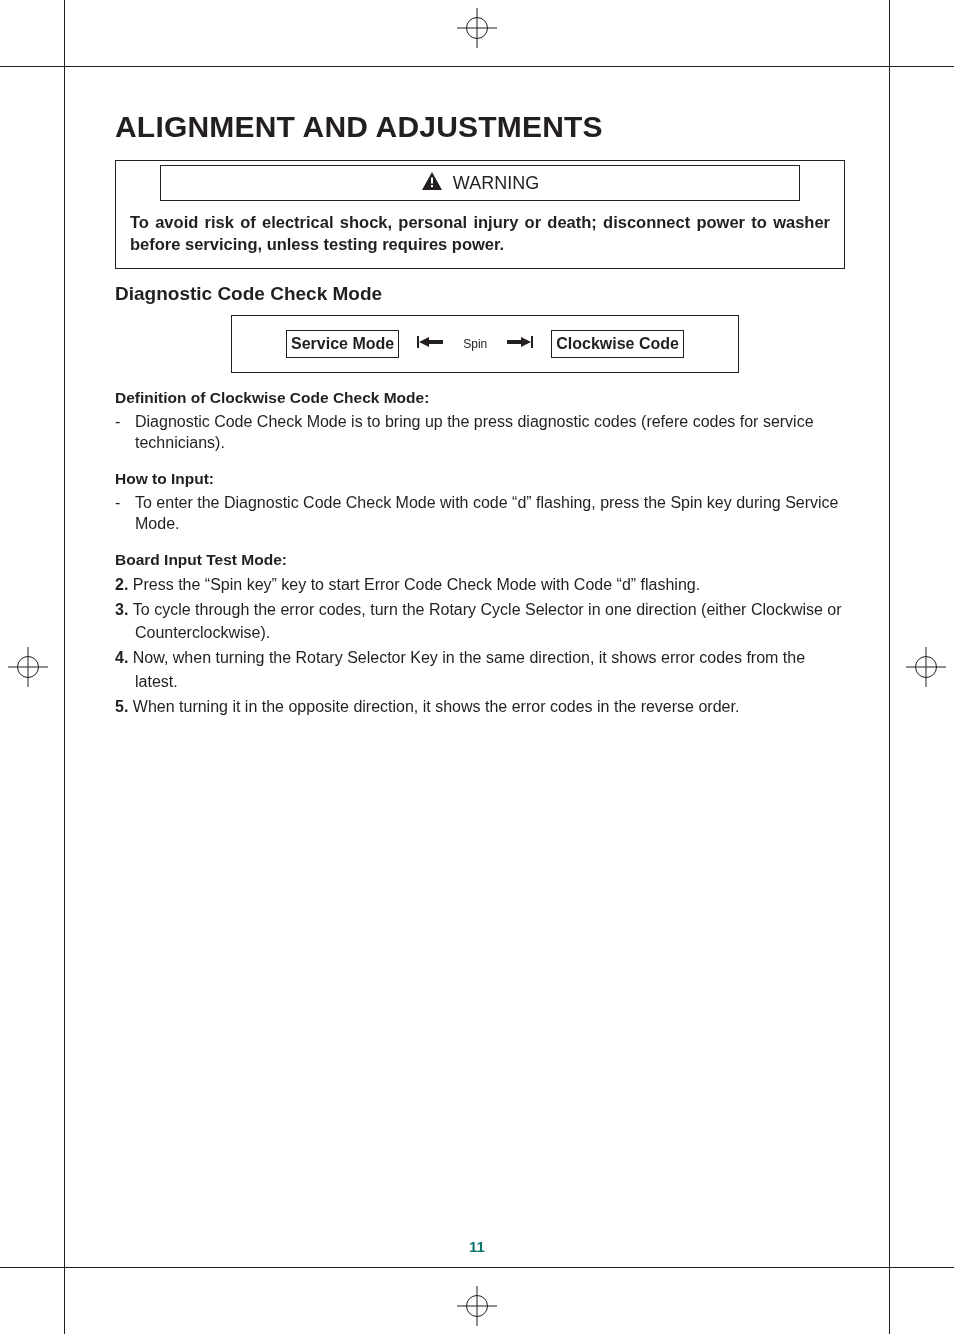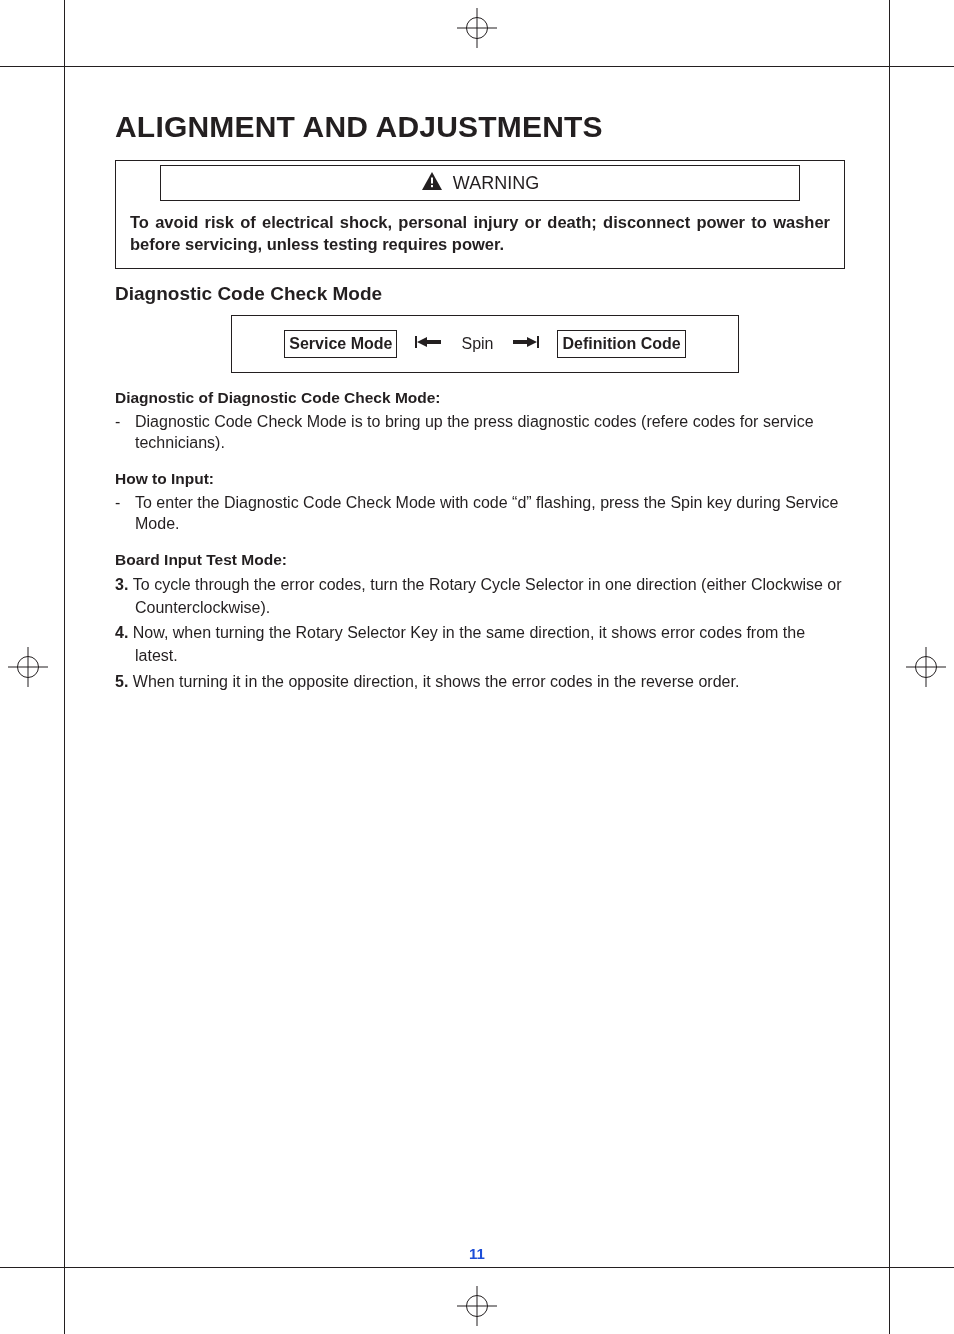--- a/index.html
+++ b/index.html
@@ -27,33 +27,33 @@
 
   .warn-box { border: 1px solid #231f20; padding: 10px 14px 12px 14px; margin-bottom: 14px; }
   .warn-head { border: 1px solid #231f20; display:flex; align-items:center; justify-content:center; gap:10px; padding:5px 0; margin: -6px 30px 10px 30px; }
   .warn-head .lbl { font-size: 18px; font-weight: 400; }
   .warn-text { font-size: 16.5px; line-height: 1.35; text-align: justify; font-weight: bold; }
 
   .h2 { font-size: 19px; font-weight: 700; margin: 6px 0 10px 0; }
 
   .flow-box { border: 1px solid #231f20; padding: 14px 18px; margin: 0 106px 0 116px; display:flex; align-items:center; justify-content:center; gap:18px; }
   .mode-box { border: 1px solid #231f20; padding: 4px 4px; font-size: 16px; font-weight: 700; }
-  .spin-lbl { font-size: 16px; }
+  .spin-lbl { font-size: 12px; }
 
   .sect-h { font-size: 15.5px; font-weight: 700; margin-top: 16px; margin-bottom: 4px; }
   .dash-item { font-size: 16px; line-height: 1.35; display:flex; }
   .dash-item .dash { width: 20px; flex: none; }
   .dash-item .txt  { flex: 1; }
   .ol { counter-reset: step; }
   .ol-item { font-size: 16px; line-height: 1.45; padding-left: 0; margin-bottom: 2px; }
   .ol-item .num { font-weight: 700; }
   .ol-item .txt2 { }
   .ol-item.hang { padding-left: 20px; text-indent: -20px; }
 
-  .page-num { position:absolute; left:0; right:0; bottom: 72px; text-align:center; font-size: 15px; font-weight:700; color:#1d4ed8; }
+  .page-num { position:absolute; left:0; right:0; bottom: 79px; text-align:center; font-size: 15px; font-weight:700; color:#0f766e; }
 </style>
 </head>
 <body>
 
 <div class="page">
 
   <div class="crop-v-left"></div>
   <div class="crop-v-right"></div>
   <div class="crop-h-top"></div>
   <div class="crop-h-bottom"></div>
@@ -98,37 +98,38 @@
             <rect x="0" y="1" width="2" height="12" fill="#231f20"></rect>
           </svg>
       </span>
       <span class="spin-lbl">Spin</span>
       <span>
         <svg width="28" height="14" viewBox="0 0 28 14">
             <path d="M26 7 L16 2 L16 5 L2 5 L2 9 L16 9 L16 12 Z" fill="#231f20"></path>
             <rect x="26" y="1" width="2" height="12" fill="#231f20"></rect>
           </svg>
       </span>
-      <span class="mode-box">Definition Code</span>
+      <span class="mode-box">Clockwise Code</span>
     </div>
 
-    <div class="sect-h">Diagnostic of Diagnostic Code Check Mode:</div>
+    <div class="sect-h">Definition of Clockwise Code Check Mode:</div>
     <div class="dash-item">
       <span class="dash">-</span>
       <span class="txt">Diagnostic Code Check Mode is to bring up the press diagnostic codes (refere codes for service technicians).</span>
     </div>
 
     <div class="sect-h">How to Input:</div>
     <div class="dash-item">
       <span class="dash">-</span>
       <span class="txt">To enter the Diagnostic Code Check Mode with code “d” flashing, press the Spin key during Service Mode.</span>
     </div>
 
     <div class="sect-h">Board Input Test Mode:</div>
     <div class="ol">
+      <div class="ol-item"><span class="num">2. </span><span class="txt2">Press the “Spin key” key to start Error Code Check Mode with Code “d” flashing.</span></div>
       <div class="ol-item hang"><span class="num">3. </span><span class="txt2">To cycle through the error codes, turn the Rotary Cycle Selector in one direction (either Clockwise or Counterclockwise).</span></div>
       <div class="ol-item hang"><span class="num">4. </span><span class="txt2">Now, when turning the Rotary Selector Key in the same direction, it shows error codes from the latest.</span></div>
       <div class="ol-item"><span class="num">5. </span><span class="txt2">When turning it in the opposite direction, it shows the error codes in the reverse order.</span></div>
     </div>
 
   </div>
 
   <div class="page-num">11</div>
 
 </div>

